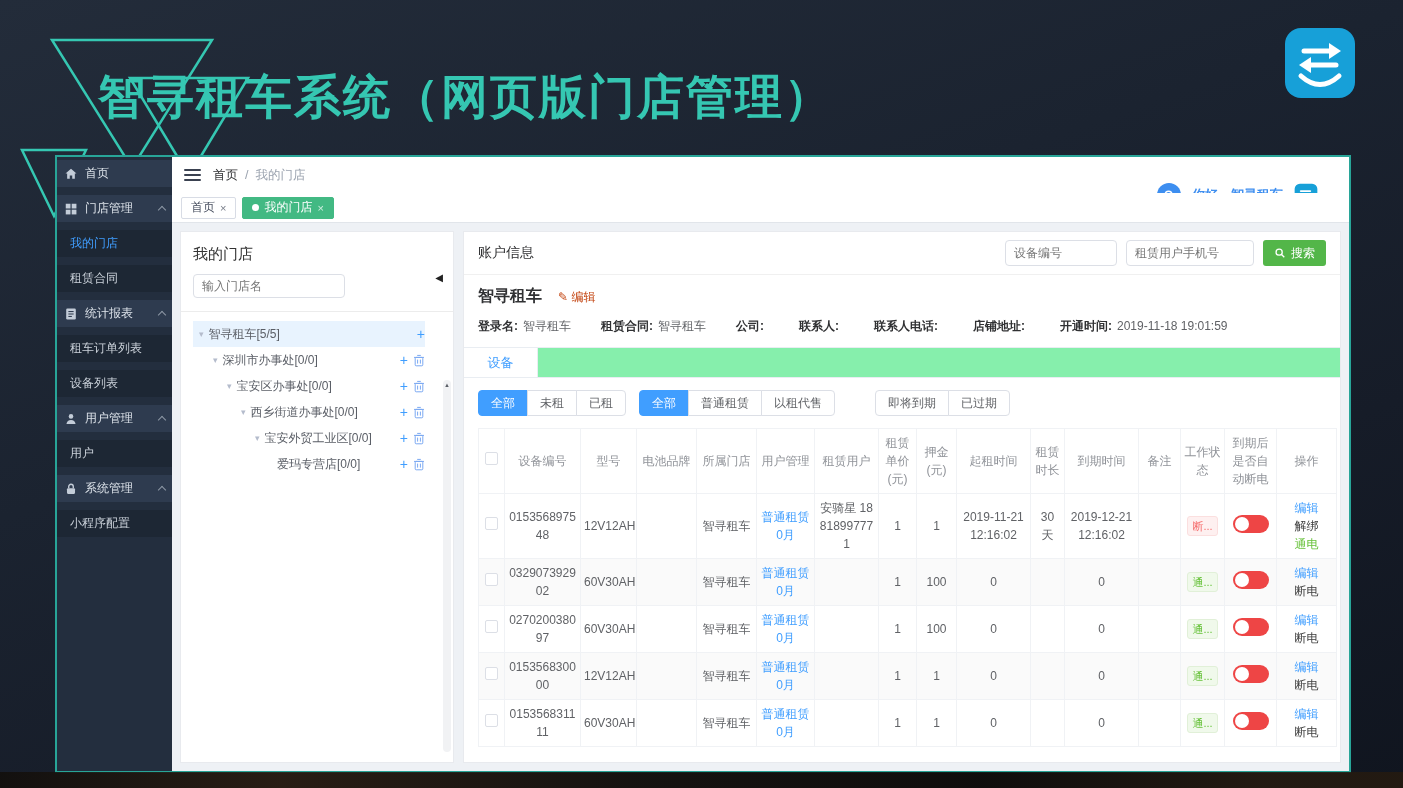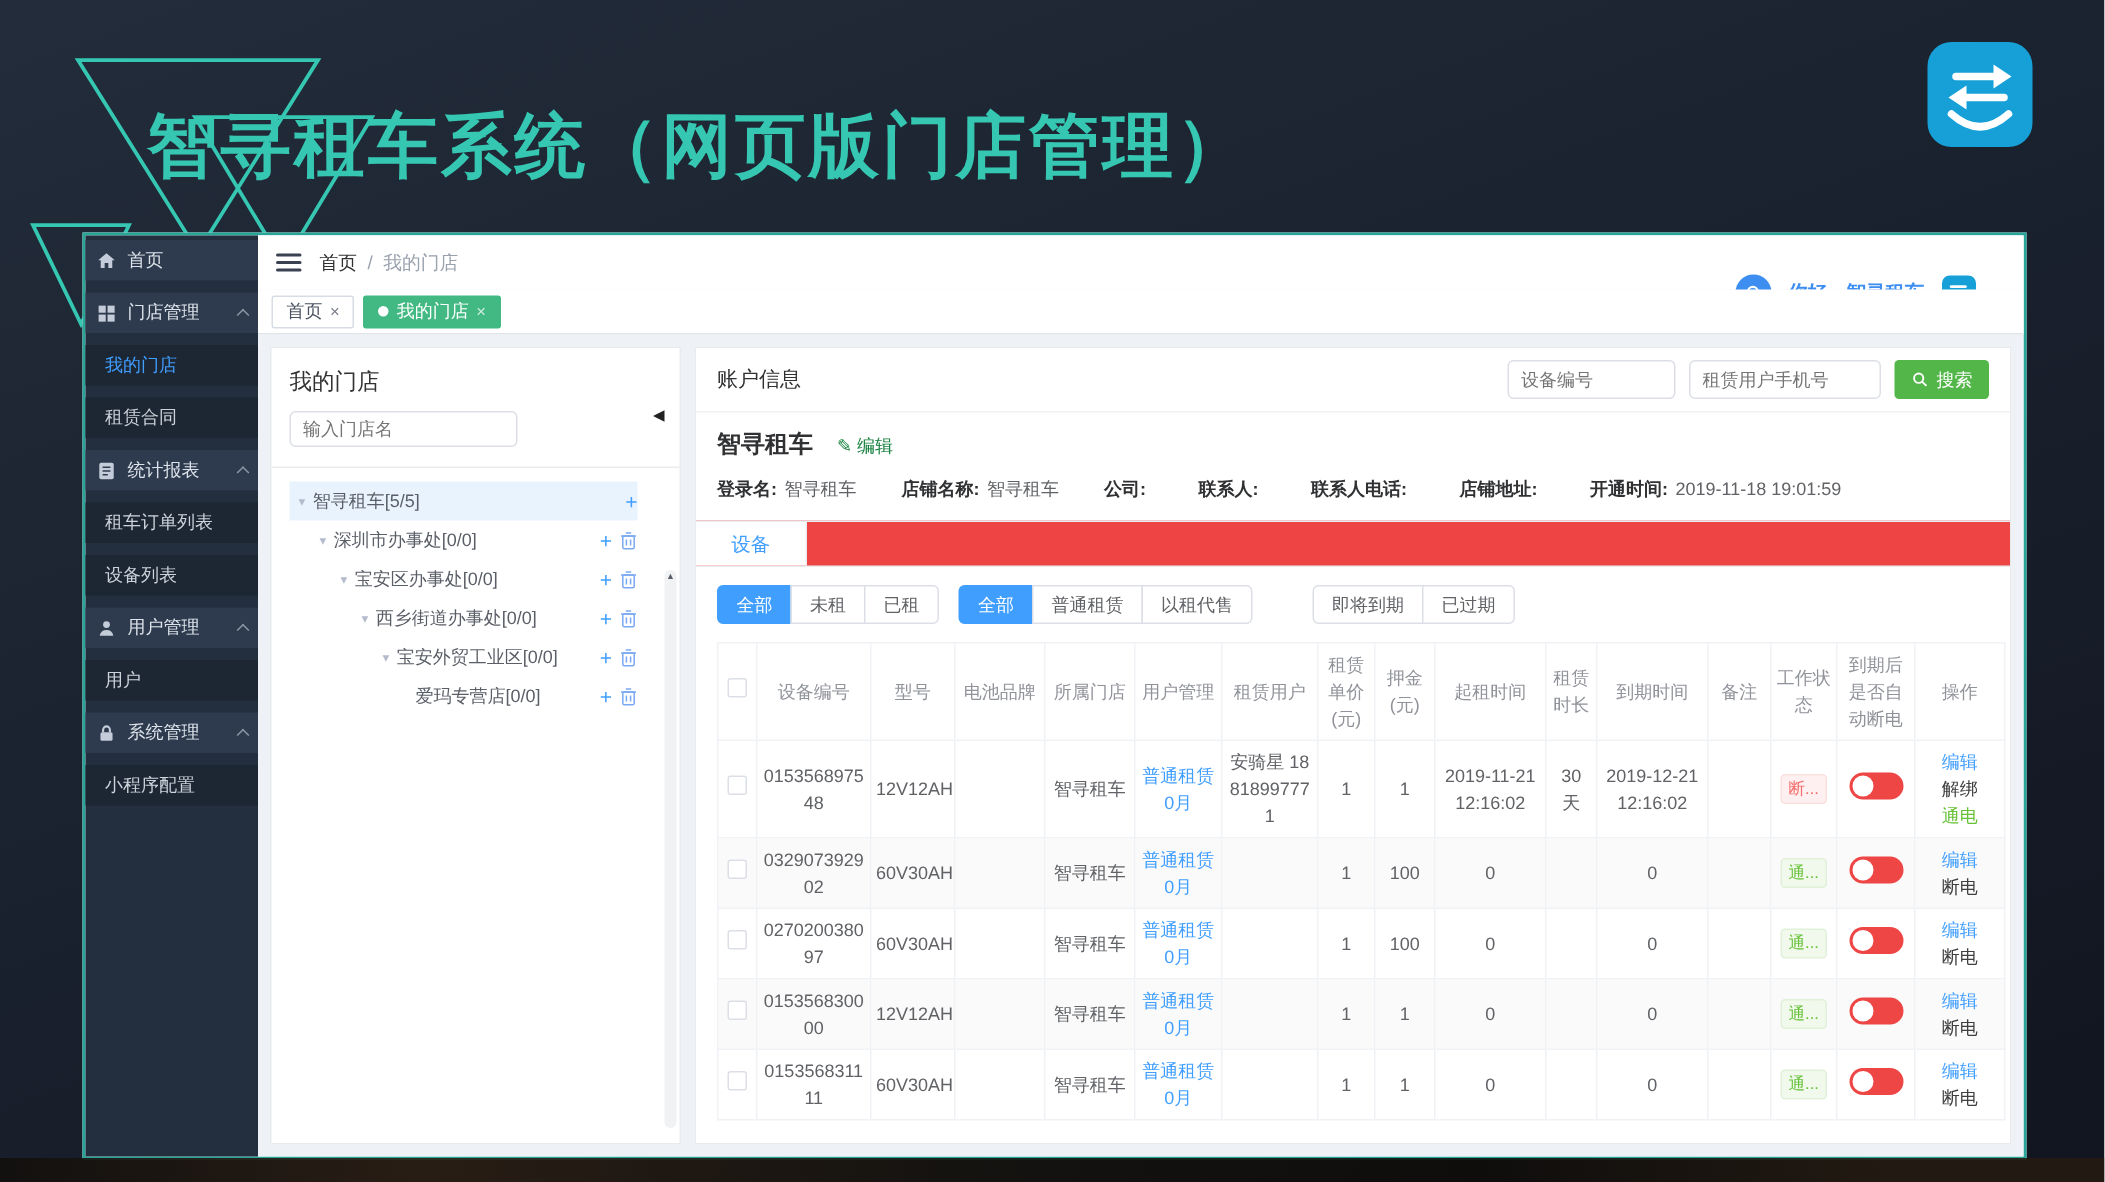--- a/index.html
+++ b/index.html
@@ -74,25 +74,25 @@
   .acct-title { font-size:14px; color:#303133; }
   .acct-right { margin-left:auto; display:flex; gap:9px; align-items:center; }
   .mini-input { height:26px; width:112px; border:1px solid #dcdfe6; border-radius:4px;
     font-size:12px; padding:0 8px; color:#606266; outline:none; }
   .mini-input.wide { width:128px; }
   .search-btn { height:26px; padding:0 11px; background:#53b649; color:#fff; font-size:12px;
     border:none; border-radius:3px; display:inline-flex; align-items:center; gap:5px; cursor:pointer; }
   .acct-divider { height:1px; background:#f0f0f0; margin:0 -14px; }
   .brand-row { margin-top:11px; display:flex; align-items:baseline; gap:16px; }
   .brand-name { font-size:16px; font-weight:700; color:#303133; }
-  .edit-link { color:#15803d; font-size:12px; cursor:pointer; }
+  .edit-link { color:#c2410c; font-size:12px; cursor:pointer; }
   .info-row { margin-top:11px; display:flex; gap:30px; font-size:12px; white-space:nowrap; }
   .pair b { color:#303133; font-weight:700; }
   .pair span { color:#606266; margin-left:5px; }
-  .tabstrip { margin:12px -14px 0; background:#ef4444; border-top:1px solid #e9edf2;
+  .tabstrip { margin:12px -14px 0; background:#86efac; border-top:1px solid #e9edf2;
     border-bottom:1px solid #e9edf2; height:31px; display:flex; }
   .tab-device { width:74px; background:#fff; border-right:1px solid #e9edf2; color:#409eff;
     font-size:13px; display:flex; align-items:center; justify-content:center; cursor:pointer; }
 
   .filter-row { margin-top:12px; display:flex; }
   .seg { display:inline-flex; margin-right:13px; }
   .seg.far { margin-left:27px; }
   .seg button { height:26px; padding:0 12px; font-size:12px; background:#fff; border:1px solid #dcdfe6;
     color:#606266; margin-left:-1px; cursor:pointer; }
   .seg button:first-child { border-radius:4px 0 0 4px; margin-left:0; }
@@ -383,21 +383,21 @@
           <div class="brand-row">
             <span class="brand-name">智寻租车</span>
             <span class="edit-link">
               <span>✎</span>
               <span>编辑</span>
             </span>
           </div>
 
           <div class="info-row">
             <span class="pair"><b>登录名:</b><span>智寻租车</span></span>
-            <span class="pair"><b>店铺名称:</b><span>智寻租车</span></span>
+            <span class="pair"><b>租赁合同:</b><span>智寻租车</span></span>
             <span class="pair"><b>公司:</b><span></span></span>
             <span class="pair"><b>联系人:</b><span></span></span>
             <span class="pair"><b>联系人电话:</b><span></span></span>
             <span class="pair"><b>店铺地址:</b><span></span></span>
             <span class="pair"><b>开通时间:</b><span>2019-11-18 19:01:59</span></span>
           </div>
 
           <div class="tabstrip">
             <div class="tab-device">设备</div>
           </div>

